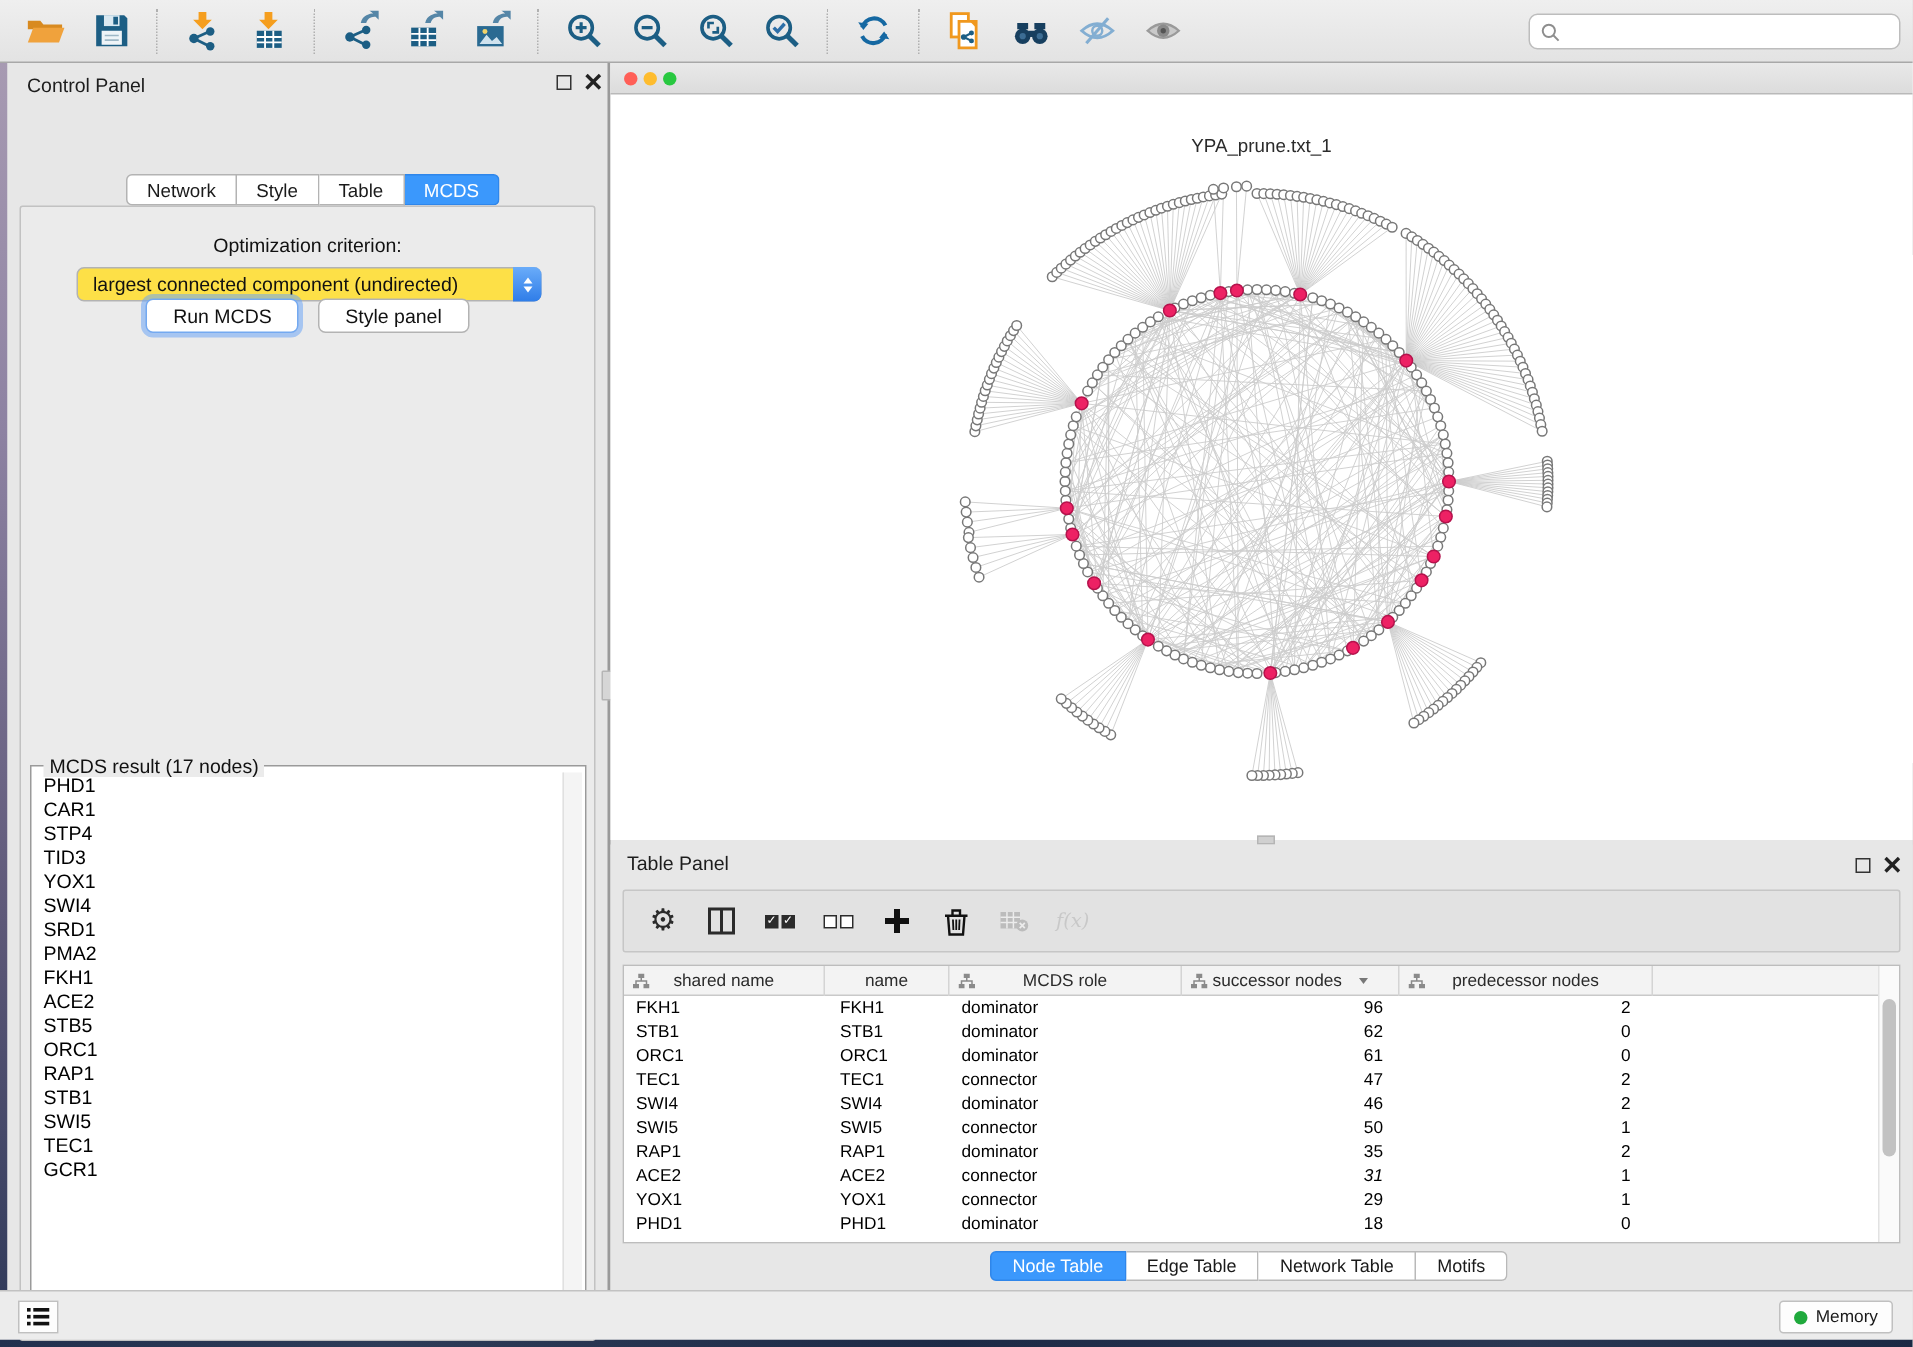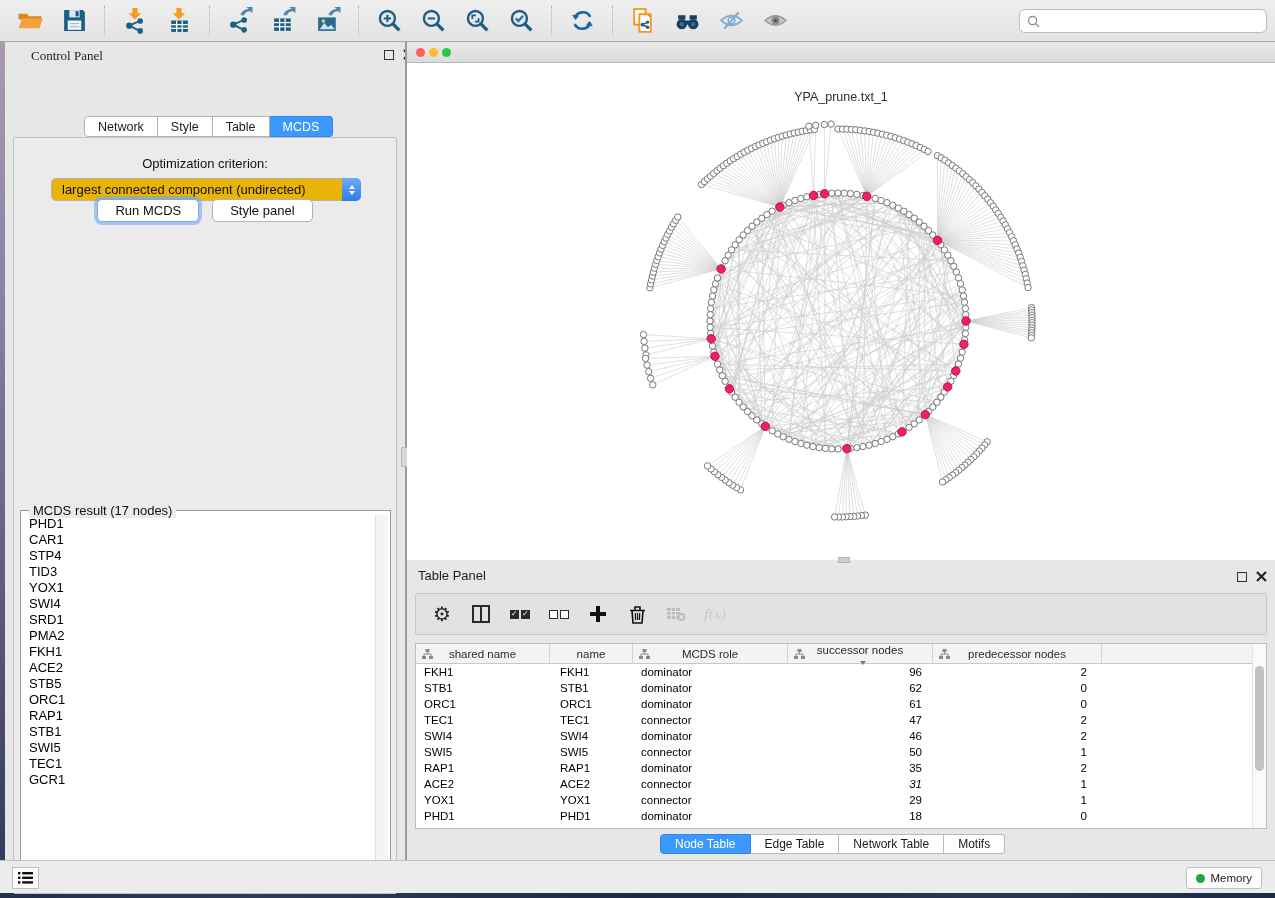--- a/index.html
+++ b/index.html
@@ -22,37 +22,37 @@
   .tb-btn { width:44px; height:36px; display:flex; align-items:center; justify-content:center; }
   .tb-btn svg { width:27px; height:27px; }
   .search-box { position:absolute; right:8px; top:9px; width:248px; height:24px;
     background:#fff; border:1px solid #bdbdbd; border-radius:6px;
     display:flex; align-items:center; padding:0 7px; }
   .search-box svg { width:13px; height:13px; margin-right:5px; flex:none; }
   .search-box input { border:none; outline:none; width:100%; font-size:12px; background:transparent; }
 
   
   .control-panel { position:absolute; left:5px; top:42px; width:400px; height:818px; background:#e7e7e7; }
-  .cp-header { position:absolute; left:17px; top:0; width:100%; height:28px; display:flex; align-items:center;font-family:Liberation Serif, serif; }
+  .cp-header { position:absolute; left:4px; top:0; width:100%; height:28px; display:flex; align-items:center; }
   .panel-title { font-size:13px; color:#1d1d1d; padding-left:9px; }
   .panel-winbtns { position:absolute; right:8px; top:7px; display:flex; gap:9px; align-items:center; }
   .float-btn { width:10px; height:10px; border:1.6px solid #333; background:transparent; }
   .close-btn svg { width:11px; height:11px; display:block; }
 
   .cp-tabs { position:absolute; left:79px; top:74px; height:21px; display:flex; }
   .cp-tab { height:21px; padding:0 13px; font-size:12.5px; color:#1a1a1a; background:#fff;
     border:1px solid #b3b3b3; border-left:none; display:flex; align-items:center; cursor:default; }
   .cp-tab:first-child { border-left:1px solid #b3b3b3; border-radius:4px 0 0 4px; }
   .cp-tab:last-child { border-radius:0 4px 4px 0; }
   .cp-tab.active { background:#3b98fc; border-color:#2f86ea; color:#fff; }
 
   .cp-content { position:absolute; left:8px; top:95px; width:384px; height:757px;
     background:#ebebeb; border:1px solid #c2c2c2; border-radius:2px; }
   .opt-label { position:absolute; left:0; top:18px; width:100%; text-align:center; font-size:13px; color:#111; }
-  .dropdown { position:absolute; left:37px; top:40px; width:310px; height:23px; background:#eab308;
+  .dropdown { position:absolute; left:37px; top:40px; width:310px; height:23px; background:#fde047;
     border:1px solid #b3b3b3; border-radius:5px; display:flex; align-items:center; }
   .dropdown .dd-text { flex:1; font-size:13px; color:#111; padding-left:10px; white-space:nowrap; }
   .dd-stepper { width:19px; height:23px; margin-right:-1px; border-radius:0 5px 5px 0;
     background:linear-gradient(#6aacf9,#2f7de8); display:flex; flex-direction:column;
     align-items:center; justify-content:center; gap:2px; }
   .dd-up { width:0; height:0; border-left:3.5px solid transparent; border-right:3.5px solid transparent; border-bottom:4.5px solid #fff; }
   .dd-down { width:0; height:0; border-left:3.5px solid transparent; border-right:3.5px solid transparent; border-top:4.5px solid #fff; }
   .btn-row { position:absolute; left:0; top:61px; width:100%; display:flex; justify-content:center; gap:13px; }
   .push-btn { height:23px; padding:0 17px; background:#fff; border:1px solid #b3b3b3; border-radius:5px;
     font-size:13px; color:#111; font-family:"Liberation Sans",sans-serif; }
@@ -1268,21 +1268,21 @@
                 <rect x="3.5" y="0" width="4" height="3"></rect>
                 <rect x="0" y="7" width="4" height="3"></rect>
                 <rect x="7" y="7" width="4" height="3"></rect>
               </g>
               <g stroke="#8a8a8a" stroke-width="1" fill="none">
                 <path d="M5.5 3v2M2 7V5h7v2"></path>
               </g>
             </svg>
             <span>MCDS role</span>
           </div>
-          <div class="t-hcell" style="width: 145px; flex-direction: column;">
+          <div class="t-hcell" style="width: 145px;">
             <svg class="colicon" width="11" height="10" viewBox="0 0 11 10">
               <g fill="#8a8a8a">
                 <rect x="3.5" y="0" width="4" height="3"></rect>
                 <rect x="0" y="7" width="4" height="3"></rect>
                 <rect x="7" y="7" width="4" height="3"></rect>
               </g>
               <g stroke="#8a8a8a" stroke-width="1" fill="none">
                 <path d="M5.5 3v2M2 7V5h7v2"></path>
               </g>
             </svg>

